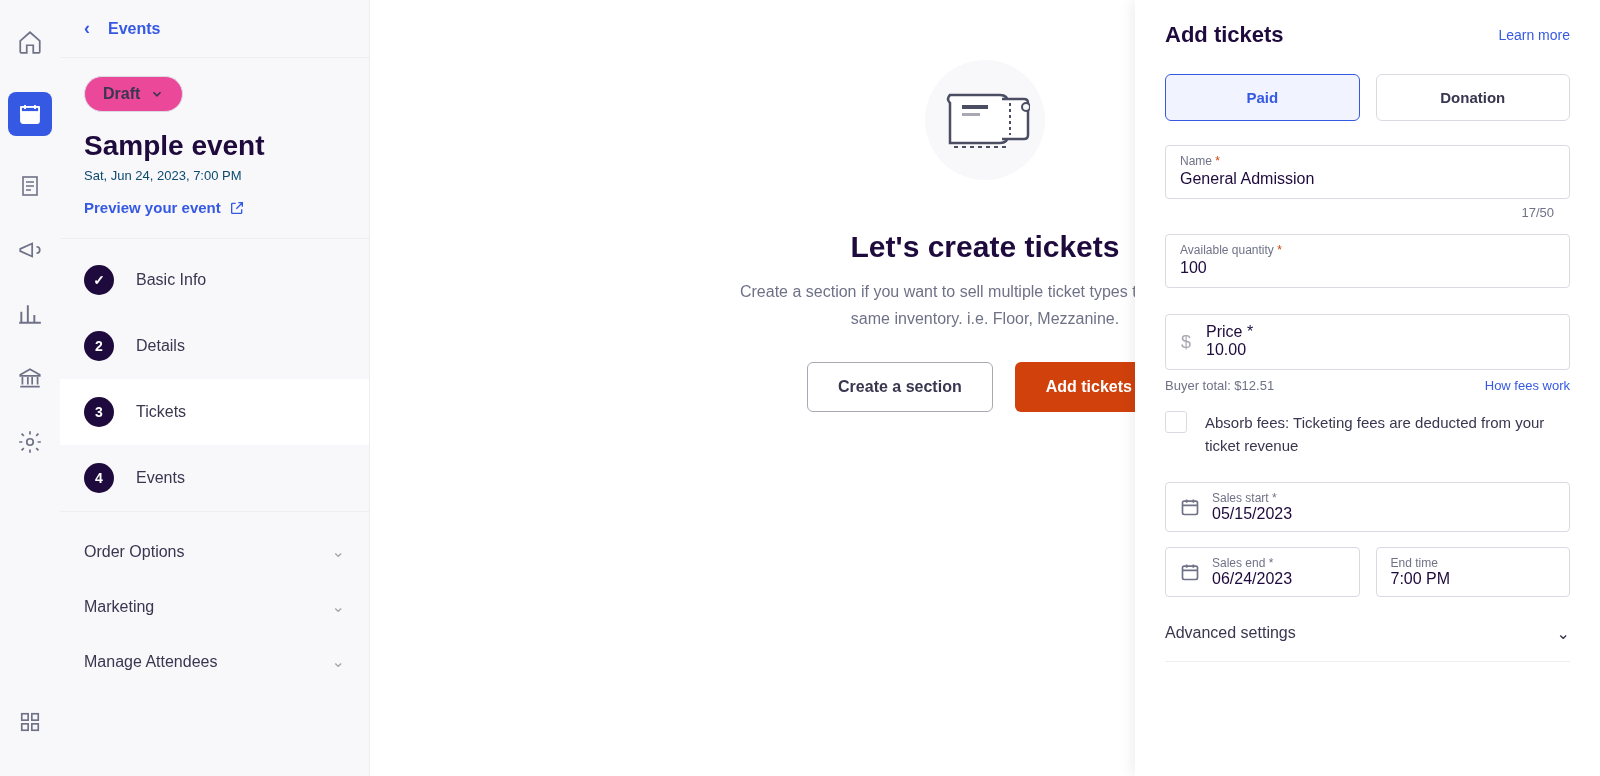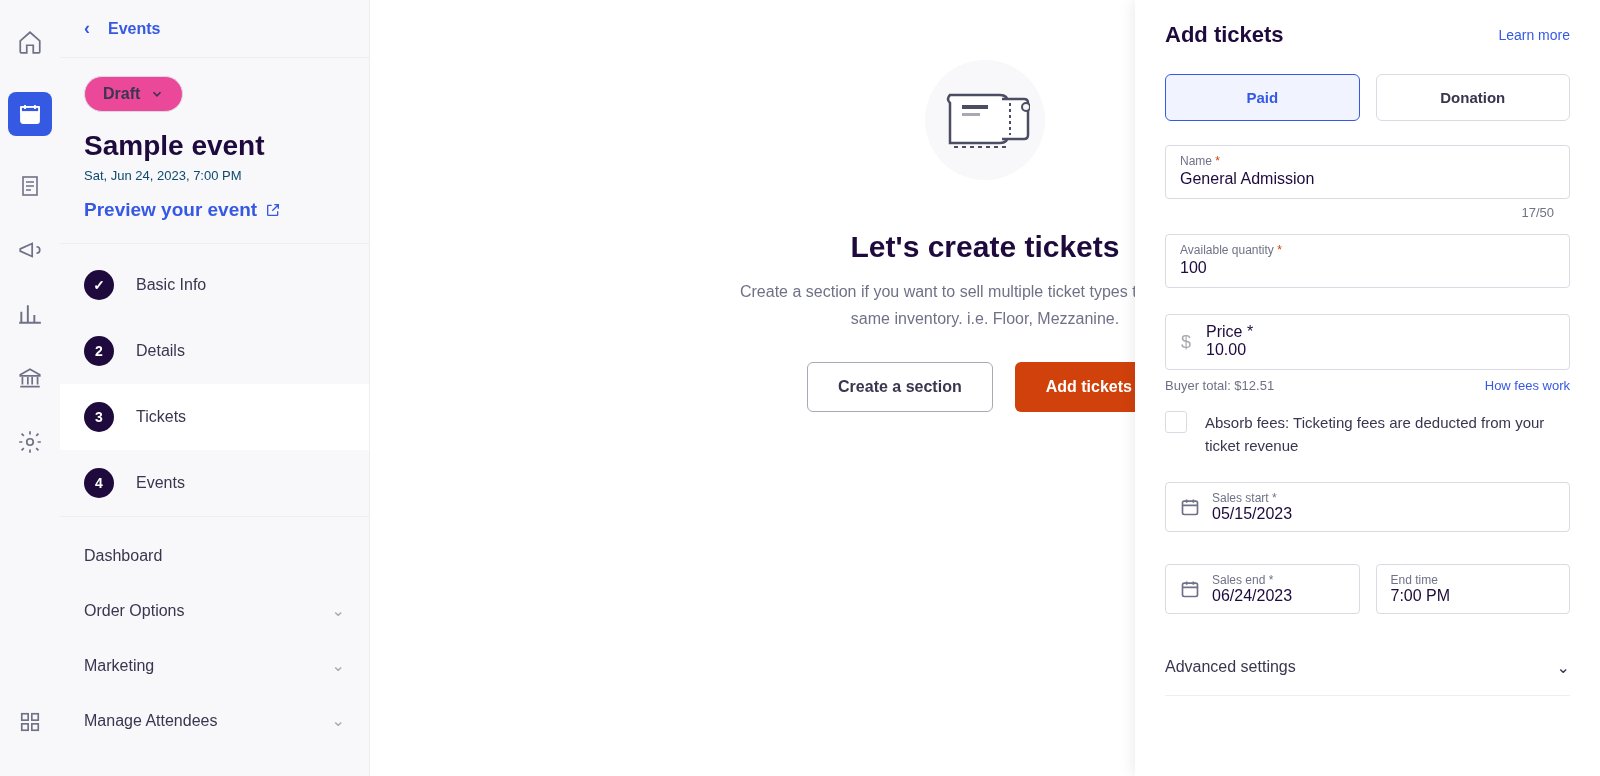--- a/index.html
+++ b/index.html
@@ -14,21 +14,21 @@
   
   .side { position:absolute; left:60px; top:0; width:310px; height:776px; background:#f8f7fa; border-right:1px solid #eeedf2; display:flex; flex-direction:column; }
   .crumb { display:flex; align-items:center; gap:18px; padding:18px 24px; color:#3659e3; font-weight:600; font-size:16px; }
   .crumb .chev { font-size:18px; }
   .hr { height:1px; background:#eeedf2; }
   .statwrap { padding:18px 24px 0; }
   .pill { display:inline-flex; align-items:center; gap:10px; border:1px solid #dbdae3; border-radius:24px; background:#ec4899; padding:8px 18px; font-weight:600; font-size:16px; color:#39364f; }
   .pill svg { width:14px; height:14px; }
   .title { font-size:28px; font-weight:800; color:#1e0a3c; padding:18px 24px 0; }
   .sub { font-size:13px; color:#0c4a6e; padding:6px 24px 0; font-weight:500; }
-  .preview { display:flex; align-items:center; gap:8px; color:#3659e3; font-weight:600; font-size:19px; padding:16px 24px 22px; }
+  .preview { display:flex; align-items:center; gap:8px; color:#3659e3; font-weight:600; font-size:15px; padding:16px 24px 22px; }
   .steps { padding-top:8px; }
   .step { display:flex; align-items:center; gap:22px; padding:18px 24px; font-size:16px; color:#39364f; font-weight:500; }
   .step.active { background:#fff; }
   .badge { width:30px; height:30px; border-radius:50%; background:#1e0a3c; color:#fff; display:flex; align-items:center; justify-content:center; font-size:14px; font-weight:600; }
   .menu { padding:12px 0; }
   .menuitem { display:flex; align-items:center; justify-content:space-between; padding:18px 24px; color:#39364f; font-weight:500; font-size:16px; }
   .menuitem .chevd { color:#a9a8b3; }
 
   
   .main { position:absolute; left:370px; top:0; right:0; bottom:0; background:#fff; display:flex; flex-direction:column; align-items:center; }
@@ -54,21 +54,21 @@
   .field .lab .req { color:#d1410c; }
   .field .val { font-size:16px; color:#1e0a3c; margin-top:2px; }
   .counter { text-align:right; color:#6f7287; font-size:13px; margin:-4px 16px 14px; }
   .pricefield { display:flex; align-items:center; border:1px solid #dbdae3; border-radius:4px; }
   .cur { width:40px; text-align:center; color:#a9a8b3; font-size:18px; }
   .priceinner { flex:1; padding:8px 14px 10px 0; }
   .feeRow { display:flex; justify-content:space-between; font-size:13px; color:#6f7287; margin:8px 0 18px; }
   .feeRow a { color:#3659e3; text-decoration:none; }
   .absorb { display:flex; gap:18px; align-items:flex-start; font-size:15px; color:#39364f; margin-bottom:24px; line-height:1.55; }
   .cbx { width:22px; height:22px; border:1px solid #dbdae3; border-radius:3px; flex-shrink:0; }
-  .drow { display:flex; gap:16px; margin-bottom:32px; }
+  .drow { display:flex; gap:16px; margin-bottom:15px; }
   .drow .dfield { flex:1; border:1px solid #dbdae3; border-radius:4px; display:flex; align-items:center; padding:8px 14px; gap:12px; }
   .dfield .cal { color:#6f7287; flex-shrink:0; }
   .dinner .lab { font-size:12px; color:#6f7287; }
   .dinner .val { font-size:16px; color:#1e0a3c; }
   .adv { display:flex; justify-content:space-between; align-items:center; font-size:16px; font-weight:500; color:#39364f; padding:12px 0 18px; border-bottom:1px solid #eeedf2;}
 </style>
 </head>
 <body>
 
 <div class="rail">
@@ -161,23 +161,20 @@
       <span>Tickets</span>
     </div>
     <div class="step">
       <div class="badge">4</div>
       <span>Events</span>
     </div>
   </div>
   <div class="hr"></div>
 
   <div class="menu">
-    <div class="menuitem">
-      <span>Dashboard</span>
-    </div>
     <div class="menuitem">
       <span>Order Options</span>
       <span class="chevd">⌄</span>
     </div>
     <div class="menuitem">
       <span>Marketing</span>
       <span class="chevd">⌄</span>
     </div>
     <div class="menuitem">
       <span>Manage Attendees</span>

